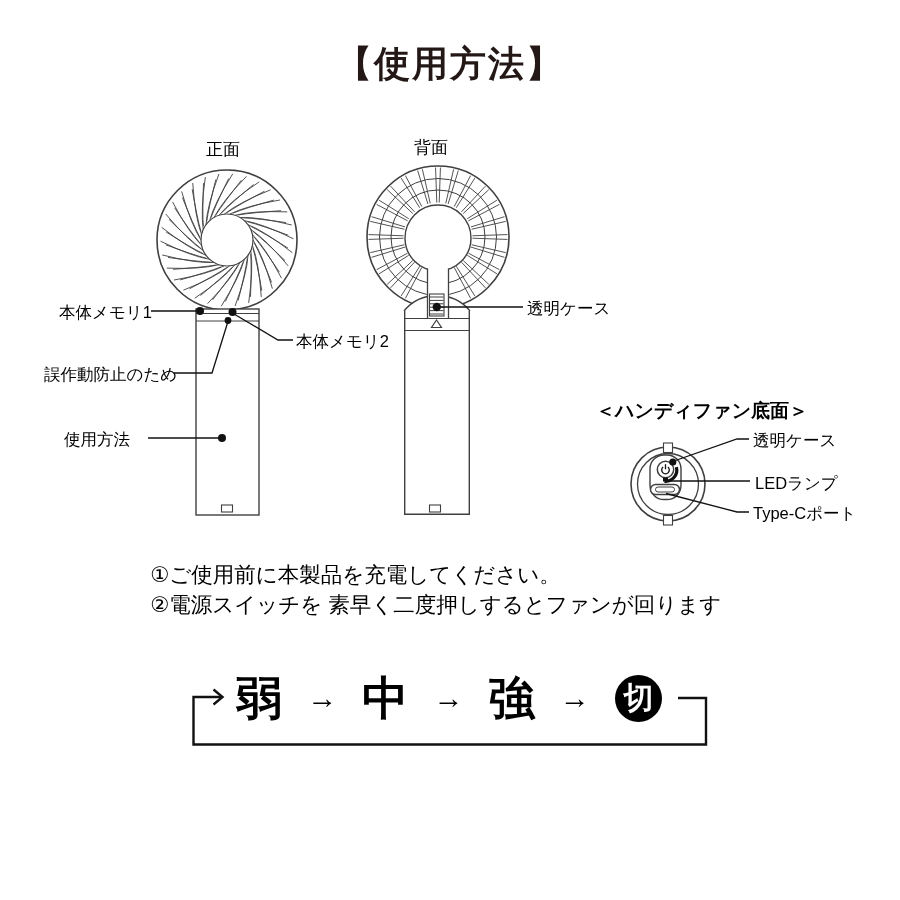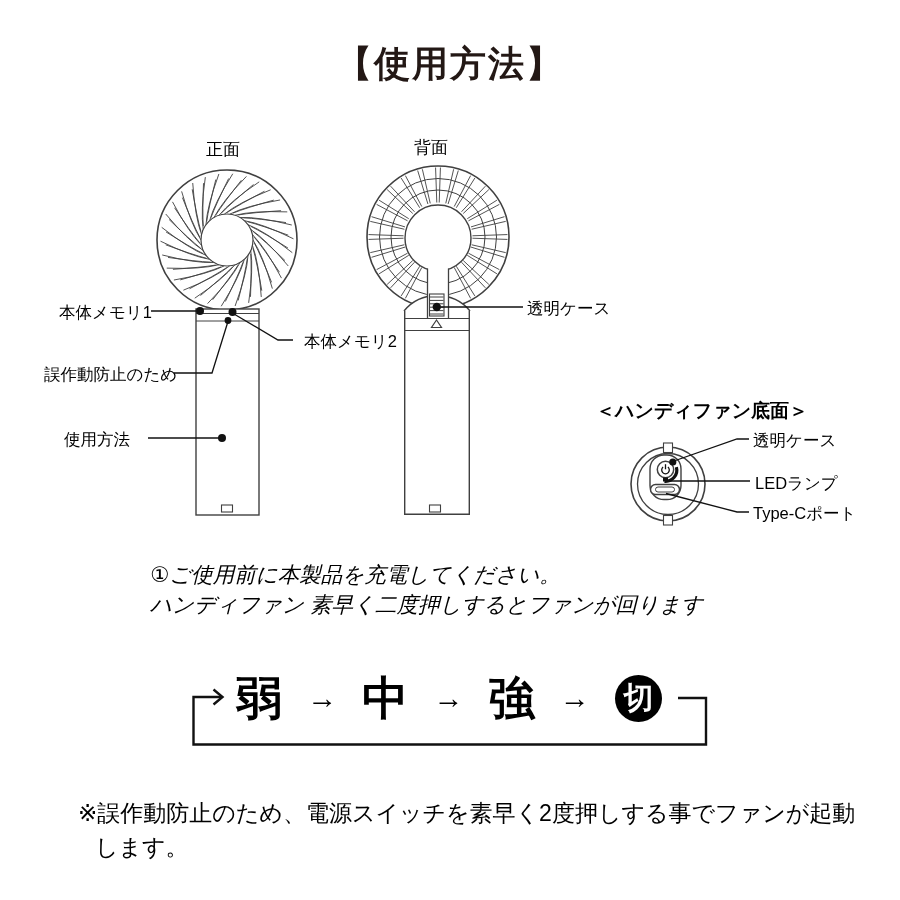--- a/index.html
+++ b/index.html
@@ -5,21 +5,21 @@
   html,body{margin:0;padding:0;background:#fff;}
   #page{position:relative;width:900px;height:900px;background:#fff;overflow:hidden;
         font-family:"Liberation Sans","DejaVu Sans",sans-serif;color:#000;}
   #art{position:absolute;left:0;top:0;}
   .abs{position:absolute;white-space:nowrap;}
   .page-title{left:0;top:40px;width:900px;text-align:center;font-size:36px;font-weight:800;letter-spacing:2px;}
   .sec-label{font-size:17px;font-weight:700;}
   .view-label{font-size:17px;font-weight:400;}
   .callout{font-size:16.5px;font-weight:400;text-align:center;}
   .sec-label-sm{font-size:19px;font-weight:700;}
-  .instr{left:150px;top:560px;font-size:21.5px;line-height:30px;white-space:nowrap;font-style:italic;}
+  .instr{left:150px;top:560px;font-size:21.5px;line-height:30px;white-space:nowrap;}
   .flow-row{position:absolute;left:236px;top:669px;width:426px;height:58px;display:flex;
             justify-content:space-between;align-items:center;}
   .flow-word{font-size:46px;font-weight:800;line-height:1;}
   .flow-arrow{font-size:30px;font-weight:700;line-height:1;}
   .flow-off{width:47px;height:47px;border-radius:50%;background:#000;color:#fff;
             display:flex;align-items:center;justify-content:center;font-size:30px;font-weight:800;}
   .footer{left:78px;top:796px;font-size:23px;line-height:34px;white-space:nowrap;}
   .footer .l2{padding-left:17px;}
 </style>
 </head>
@@ -203,45 +203,41 @@
         <polyline points="213.5,689.5 222.5,697 213.5,704.5" stroke="#111" stroke-width="2.4" fill="none"></polyline>
       </g>
     </svg>
 
   <div class="abs page-title" style="color:#231815;">【使用方法】</div>
 
   <div class="abs view-label" style="left:206px;top:138px;">正面</div>
   <div class="abs view-label" style="left:414px;top:136px;">背面</div>
 
   <div class="abs callout" style="left:59px;top:302px;">本体メモリ1</div>
-  <div class="abs callout" style="left:304px;top:331px;">本体メモリ2</div>
+  <div class="abs callout" style="left:296px;top:331px;">本体メモリ2</div>
   <div class="abs callout" style="left:44px;top:364px;">誤作動防止のため</div>
   <div class="abs callout" style="left:64px;top:429px;">使用方法</div>
   <div class="abs callout" style="left:527px;top:298px;">透明ケース</div>
 
   <div class="abs sec-label-sm" style="left:596px;top:398px;">＜ハンディファン底面＞</div>
   <div class="abs callout" style="left:753px;top:430px;">透明ケース</div>
   <div class="abs callout" style="left:755px;top:473px;">LEDランプ</div>
   <div class="abs callout" style="left:753px;top:503px;">Type-Cポート</div>
 
   <div class="abs instr">
     <div>①ご使用前に本製品を充電してください。</div>
-    <div>ハンディファン 素早く二度押しするとファンが回ります</div>
+    <div>②電源スイッチを 素早く二度押しするとファンが回ります</div>
   </div>
 
   <div class="flow-row">
     <span class="flow-word">弱</span>
     <span class="flow-arrow">→</span>
     <span class="flow-word">中</span>
     <span class="flow-arrow">→</span>
     <span class="flow-word">強</span>
     <span class="flow-arrow">→</span>
     <span class="flow-off">
       <span>切</span>
     </span>
   </div>
 
-  <div class="abs footer">
-    <div>※誤作動防止のため、電源スイッチを素早く2度押しする事でファンが起動</div>
-    <div class="l2">します。</div>
-  </div>
 
 </div>
 
 </body></html>

